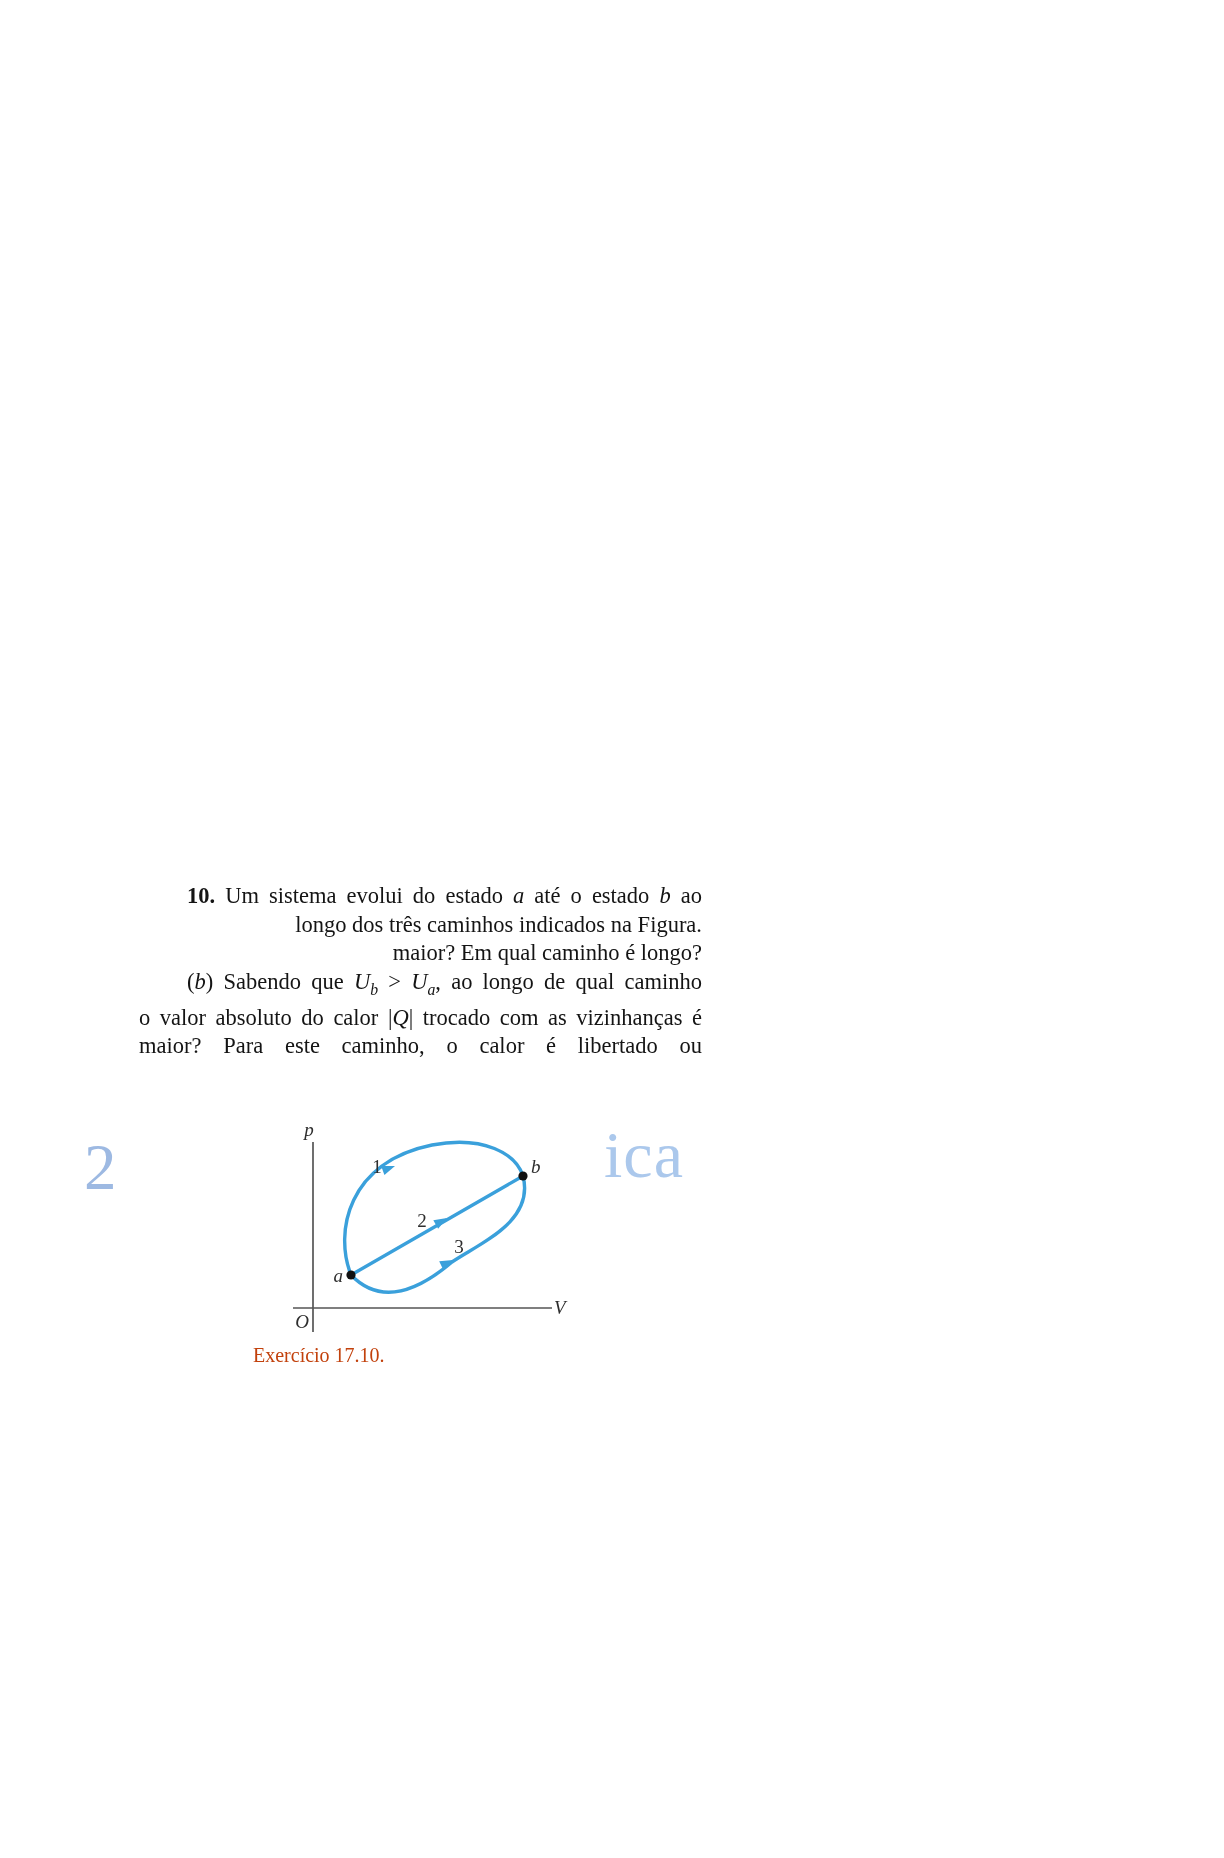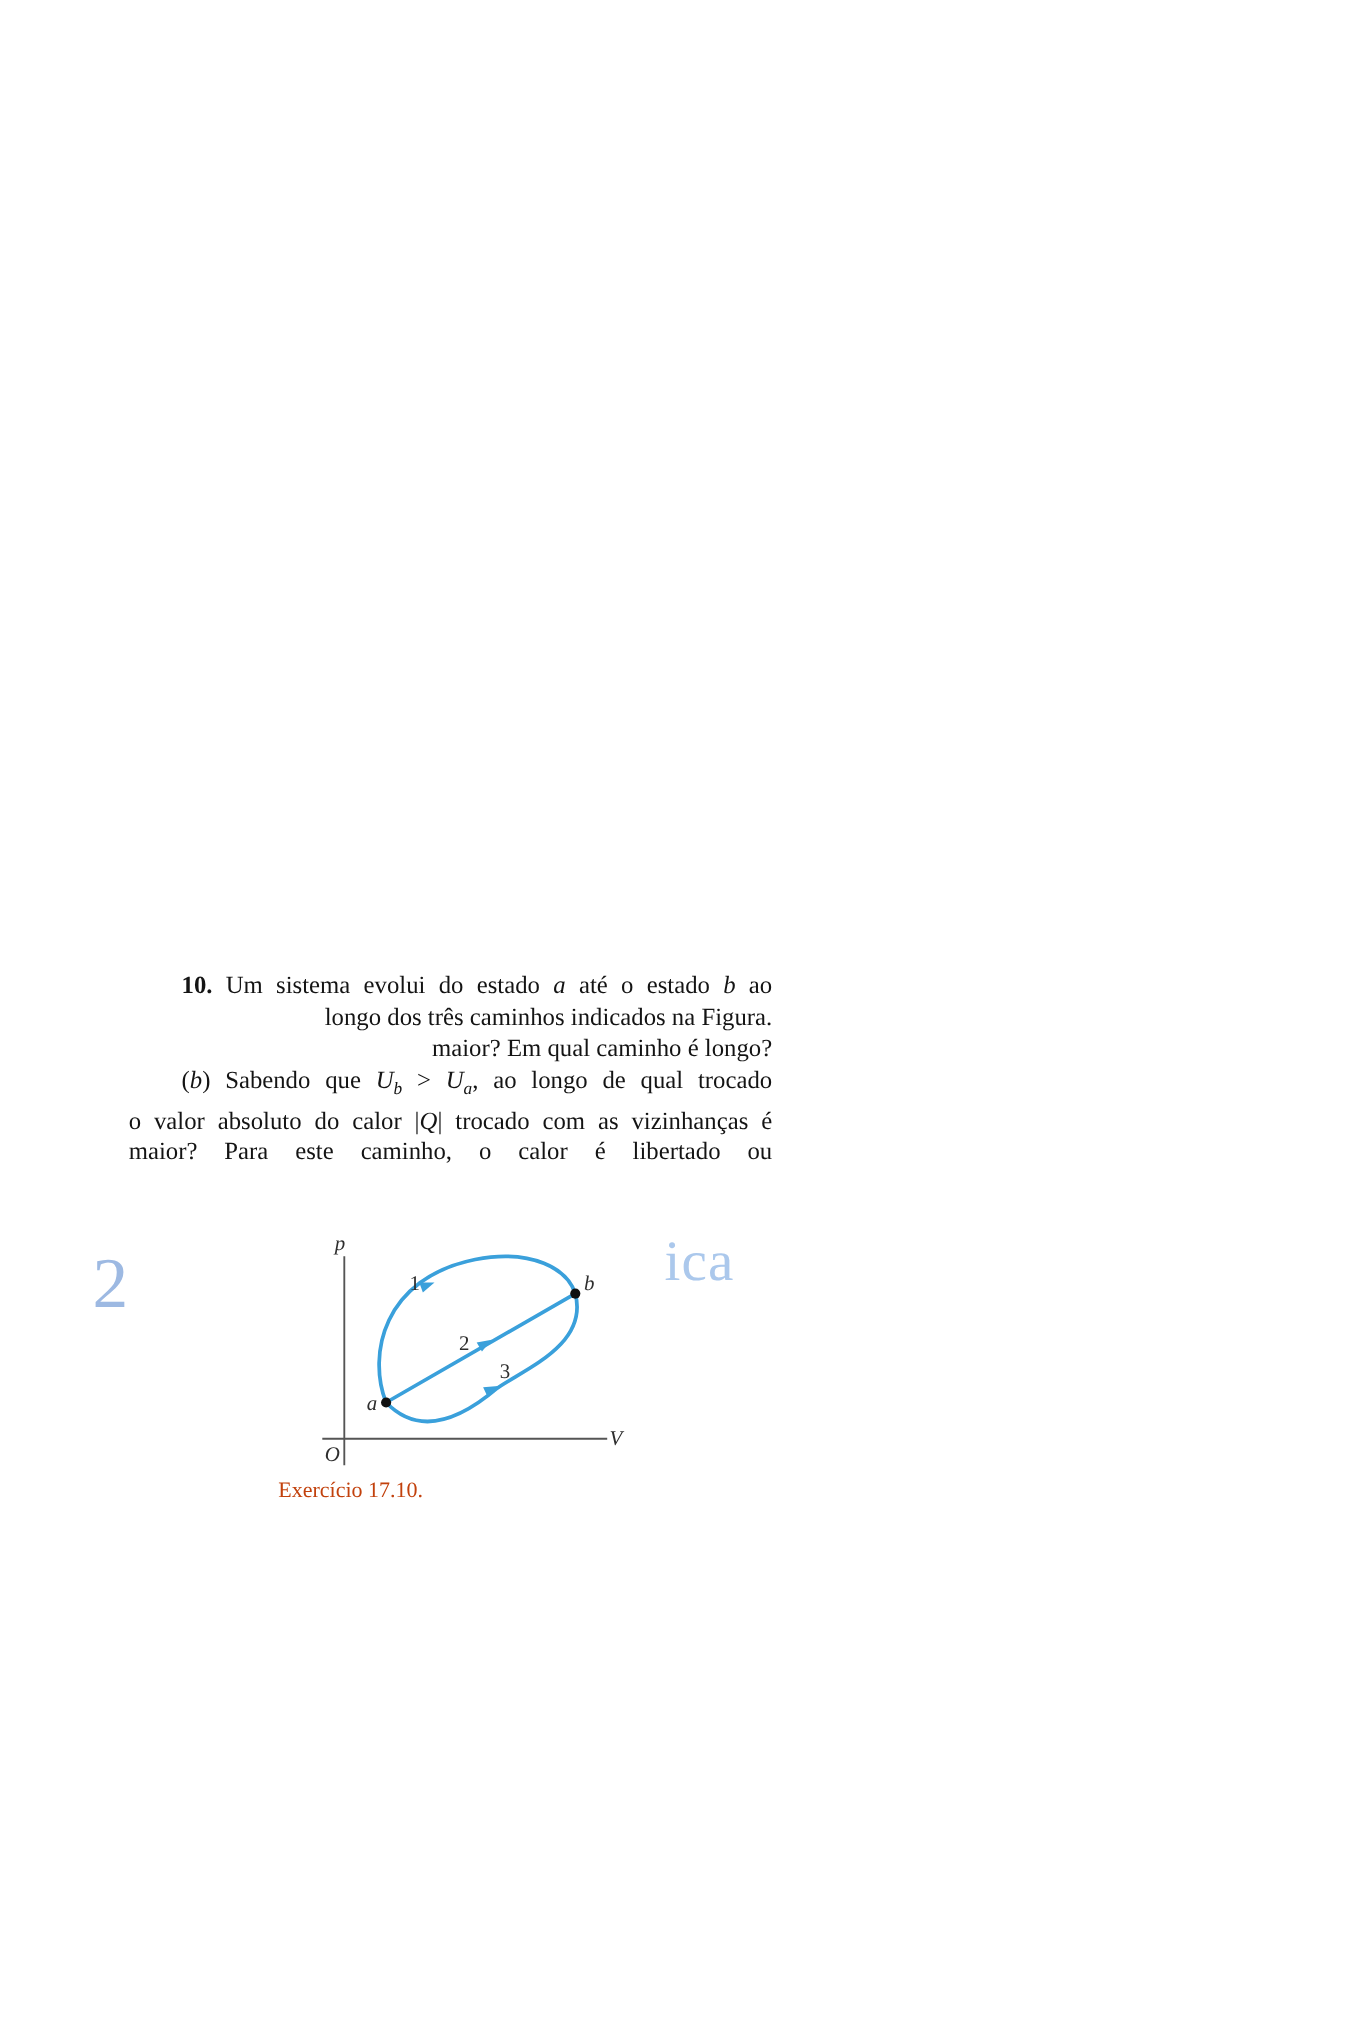--- a/index.html
+++ b/index.html
@@ -17,40 +17,40 @@
   #text-block {
     position: absolute;
     left: 117px;
     top: 882px;
     width: 585px;
     font-size: 22.5px;
     line-height: 28.6px;
     color: #141414;
   }
   .line { white-space: normal; text-align: right; }
-  .jl { text-align: justify; text-align-last: justify; }
+  .jl { text-align: justify; text-align-last: justify; margin-left: 22px; }
   .ind { padding-left: 48px; }
   .bold { font-weight: bold; }
   .it { font-style: italic; }
   sub.it { font-style: italic; font-size: 0.7em; }
 
   
   #wm-left {
     position: absolute;
     left: 84px;
     top: 1135px;
     font-size: 65px;
     line-height: 1;
     color: #9db9e2;
   }
   #wm-right {
     position: absolute;
     left: 604px;
     top: 1122px;
-    font-size: 52px;
+    font-size: 66px;
     line-height: 1;
     letter-spacing: 1px;
     color: #abc8ec;
   }
 
   
   #figure-svg { position: absolute; left: 288px; top: 1116px; }
   .axis { stroke: #555555; stroke-width: 1.7; fill: none; }
   .path-blue { fill: none; stroke-width: 3.4; stroke-linecap: round; }
   .axis-label { font-family: "Liberation Serif", serif; font-style: italic; font-size: 19px; fill: #2e2e2e; }
@@ -67,21 +67,21 @@
 </style>
 </head>
 <body>
 
 <div id="page">
 
   <div id="text-block">
     <div class="line jl ind"><span class="bold">10.</span><span> Um sistema evolui do estado </span><span class="it">a</span><span> até o estado </span><span class="it">b</span><span> ao</span></div>
     <div class="line"><span>longo dos três caminhos indicados na Figura.</span></div>
     <div class="line"><span>maior? Em qual caminho é longo?</span></div>
-    <div class="line jl ind"><span>(</span><span class="it">b</span><span>) Sabendo que </span><span class="it">U</span><sub class="it">b</sub><span> &gt; </span><span class="it">U</span><sub class="it">a</sub><span>, ao longo de qual trocado</span></div>
+    <div class="line jl ind"><span>(</span><span class="it">b</span><span>) Sabendo que </span><span class="it">U</span><sub class="it">b</sub><span> &gt; </span><span class="it">U</span><sub class="it">a</sub><span>, ao longo de qual caminho</span></div>
     <div class="line jl"><span>o valor absoluto do calor |</span><span class="it">Q</span><span>| trocado com as vizinhanças é</span></div>
     <div class="line jl"><span>maior? Para este caminho, o calor é libertado ou</span></div>
   </div>
 
   <div id="wm-left">2</div>
   <div id="wm-right">ica</div>
 
   <svg id="figure-svg" width="290" height="232" viewBox="0 0 290 232">
 
     <line class="axis" x1="25" y1="26" x2="25" y2="216"></line>

